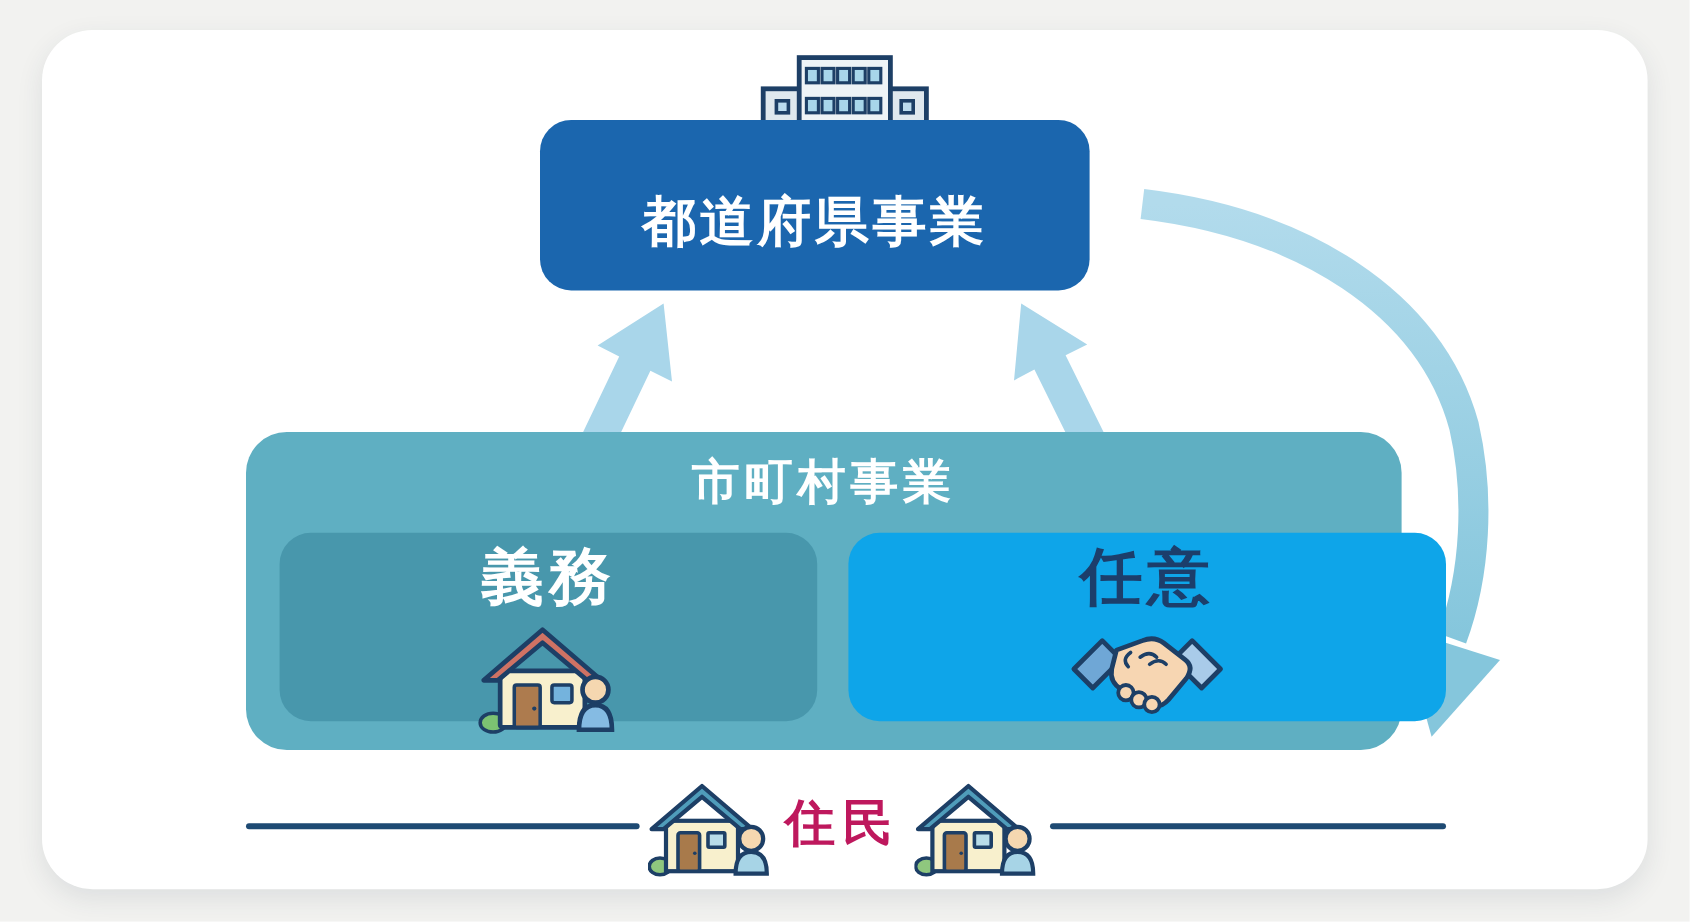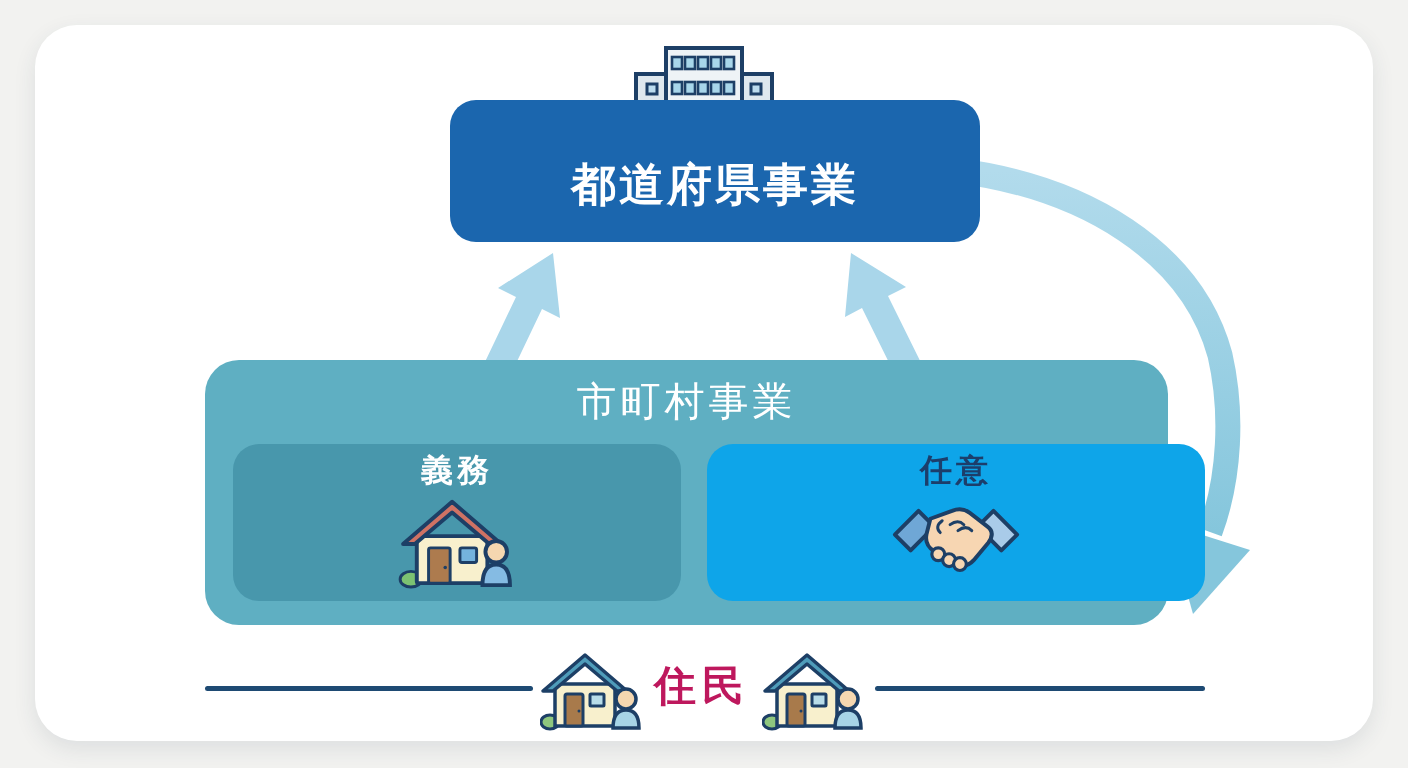--- a/index.html
+++ b/index.html
@@ -11,43 +11,43 @@
     position:relative;overflow:hidden;
   }
   .card{
     position:absolute;left:35px;top:25px;width:1338px;height:716px;
     background:#ffffff;border-radius:42px;
     box-shadow:0 8px 22px rgba(40,60,80,.10);
   }
   .arrows{position:absolute;left:0;top:0;width:1408px;height:768px;pointer-events:none;z-index:1;}
   .building{position:absolute;left:618px;top:40px;width:172px;height:114px;z-index:1;}
   .pref-box{
-    position:absolute;left:450px;top:100px;width:530px;height:142px;
+    position:absolute;left:450px;top:100px;width:458px;height:142px;
     background:#1b66ae;border-radius:26px;z-index:2;
     display:flex;align-items:center;justify-content:center;
   }
   .pref-label{
     color:#ffffff;font-size:45px;font-weight:bold;letter-spacing:3px;
     margin-top:28px;
   }
   .muni-box{
     position:absolute;left:205px;top:360px;width:963px;height:265px;
     background:#5fafc2;border-radius:34px;z-index:2;
   }
   .muni-title{
-    text-align:center;color:#ffffff;font-size:40px;font-weight:normal;
+    text-align:center;color:#ffffff;font-size:40px;font-weight:bold;
     letter-spacing:4px;padding-top:14px;
   }
   .sub{
     position:absolute;top:84px;height:157px;border-radius:26px;
     display:flex;flex-direction:column;align-items:center;
   }
   .sub-obligation{left:28px;width:448px;background:#4897ac;}
   .sub-voluntary{left:502px;width:498px;background:#0ea5e9;}
-  .sub-label{font-size:32px;font-weight:bold;letter-spacing:4px;margin-top:8px;line-height:1.15;}
+  .sub-label{font-size:52px;font-weight:bold;letter-spacing:4px;margin-top:8px;line-height:1.15;}
   .sub-label.light{color:#ffffff;}
   .sub-label.dark{color:#1c3e6b;}
   .sub-icon{margin-top:2px;}
   .residents-row{position:absolute;left:0;top:0;width:1408px;height:768px;z-index:2;pointer-events:none;}
   .rule{position:absolute;height:5px;background:#1e4a73;border-radius:3px;top:686px;}
   .rule-left{left:205px;width:328px;}
   .rule-right{left:875px;width:330px;}
   .house-b1{position:absolute;left:540px;top:646px;width:104px;height:86px;}
   .house-b2{position:absolute;left:762px;top:646px;width:104px;height:86px;}
   .residents-label{

